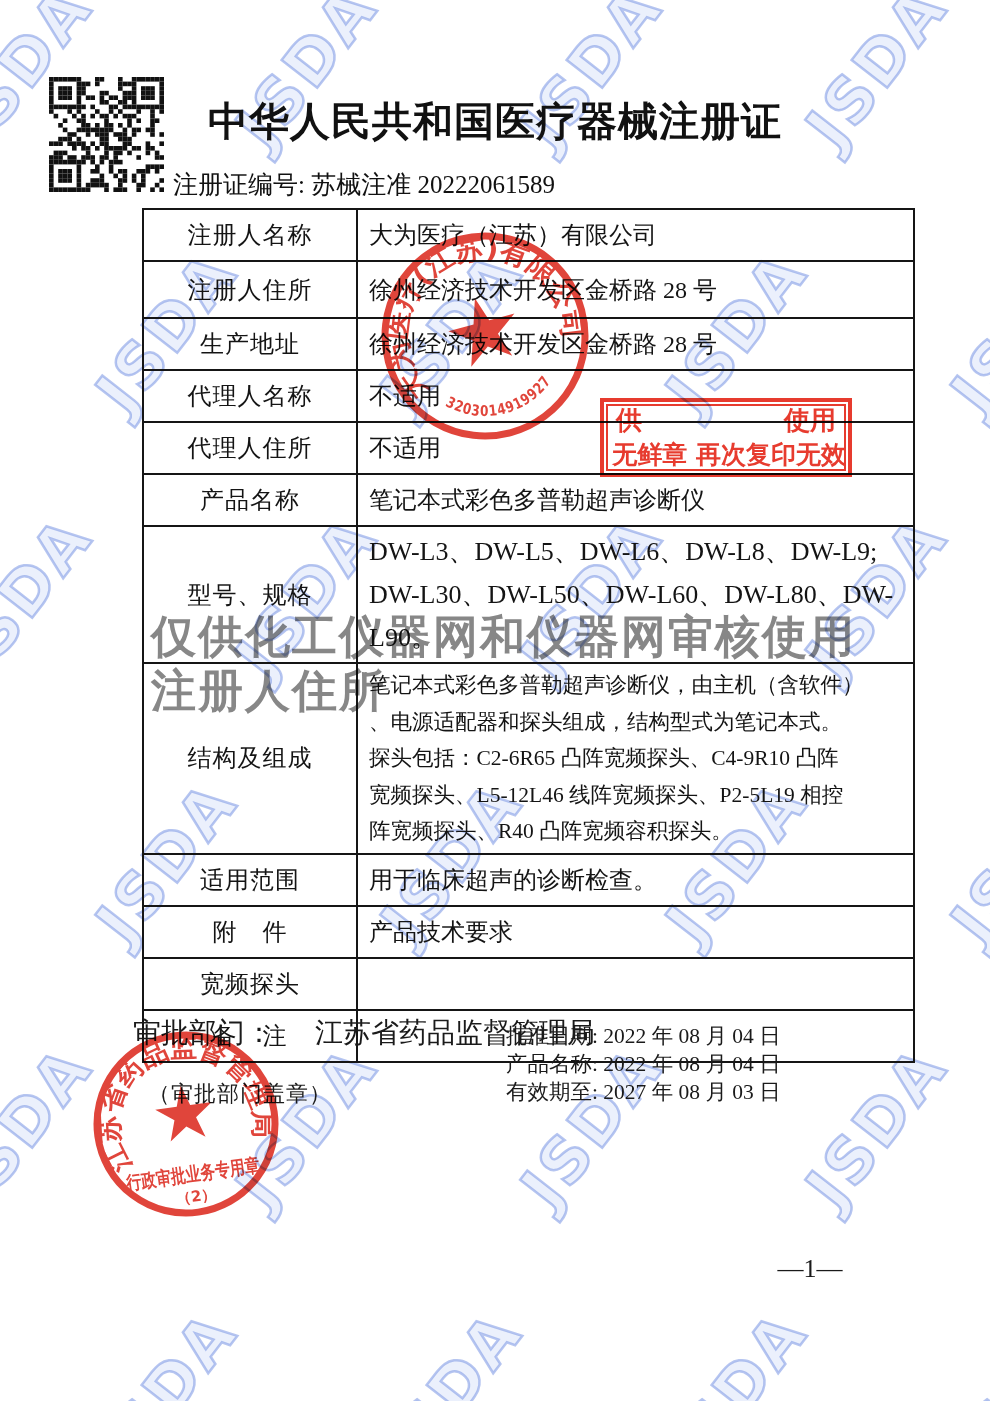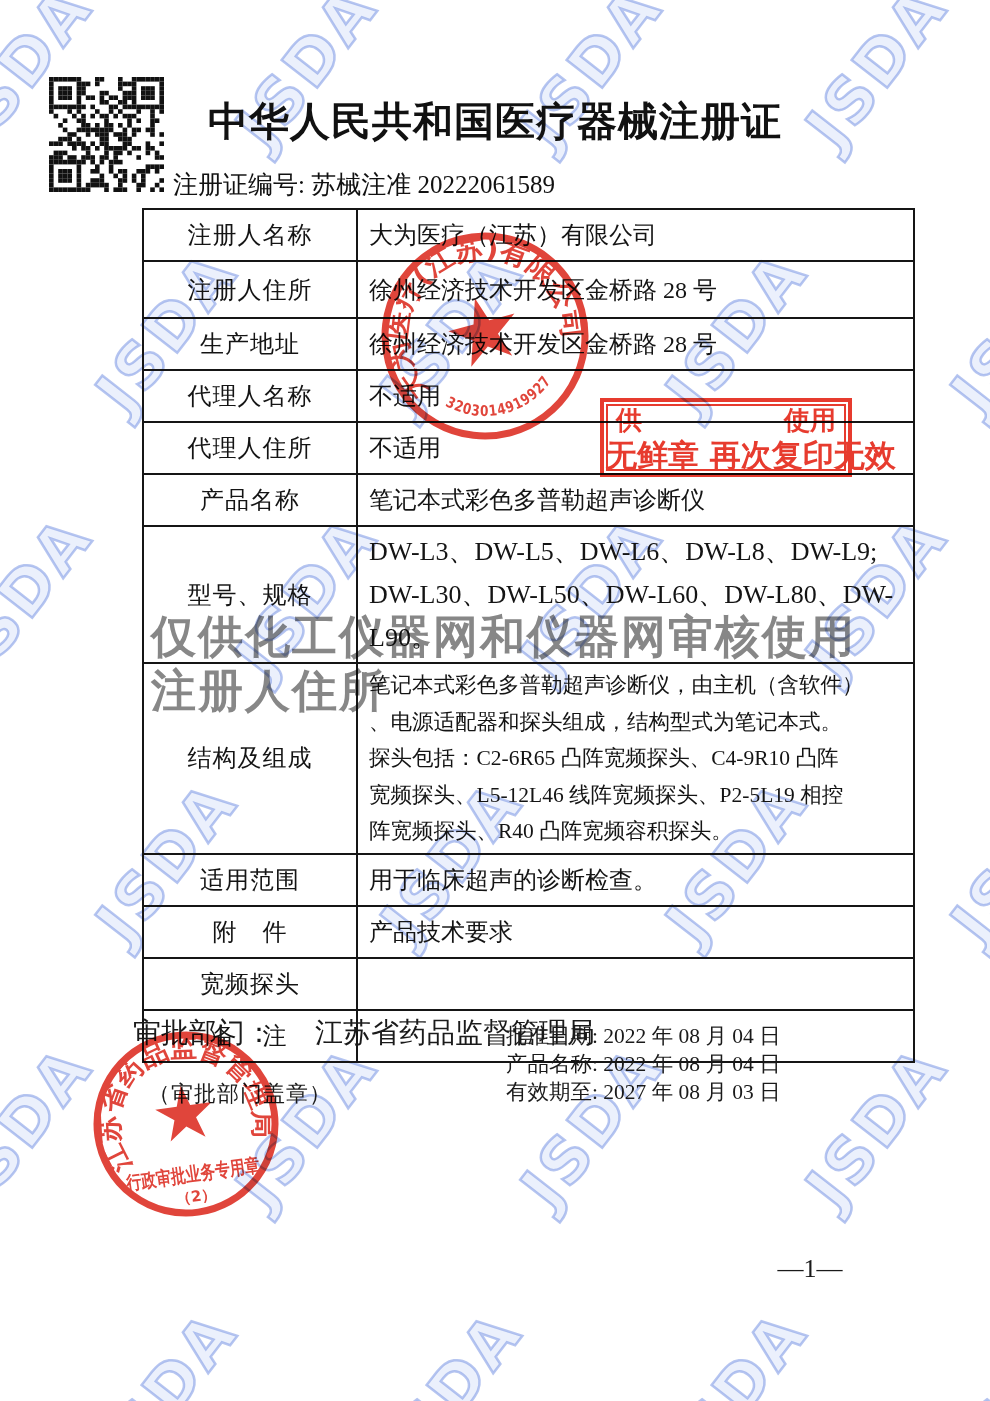--- a/index.html
+++ b/index.html
@@ -59,21 +59,21 @@
   .stamp{position:absolute;z-index:6;mix-blend-mode:multiply;opacity:.92;pointer-events:none;}
   #company-seal{left:378px;top:229px;width:214px;height:214px;}
   #authority-seal{left:91px;top:1029px;width:190px;height:190px;}
   #copy-box{
     left:600px;top:398px;width:252px;height:79px;box-sizing:border-box;
     border:4px solid #e52a1c;background:rgba(255,255,255,0.02);
     font-family:"DejaVu Sans","Liberation Sans",sans-serif;color:#e52a1c;font-weight:700;
   }
   #copy-box::before{content:"";position:absolute;inset:2px;border:2px solid #e52a1c;pointer-events:none;}
   #copy-box .cb-line1{display:flex;justify-content:space-between;padding:1px 12px 0 12px;font-size:26px;line-height:34px;}
-  #copy-box .cb-line2{text-align:left;font-size:31px;line-height:36px;white-space:nowrap;padding:0 2px;}
+  #copy-box .cb-line2{text-align:right;font-size:25px;line-height:36px;white-space:nowrap;padding:0 2px;}
   
   #gray-wm{
     position:absolute;left:151px;top:610px;z-index:7;pointer-events:none;
     font-family:"DejaVu Sans","Liberation Sans",sans-serif;
     font-size:45px;line-height:54px;font-weight:600;letter-spacing:2px;
     color:#6f6f6f;opacity:.83;mix-blend-mode:multiply;
   }
   .seal-text{font-family:"DejaVu Sans","Liberation Sans",sans-serif;font-weight:700;}
 </style>
 </head>

